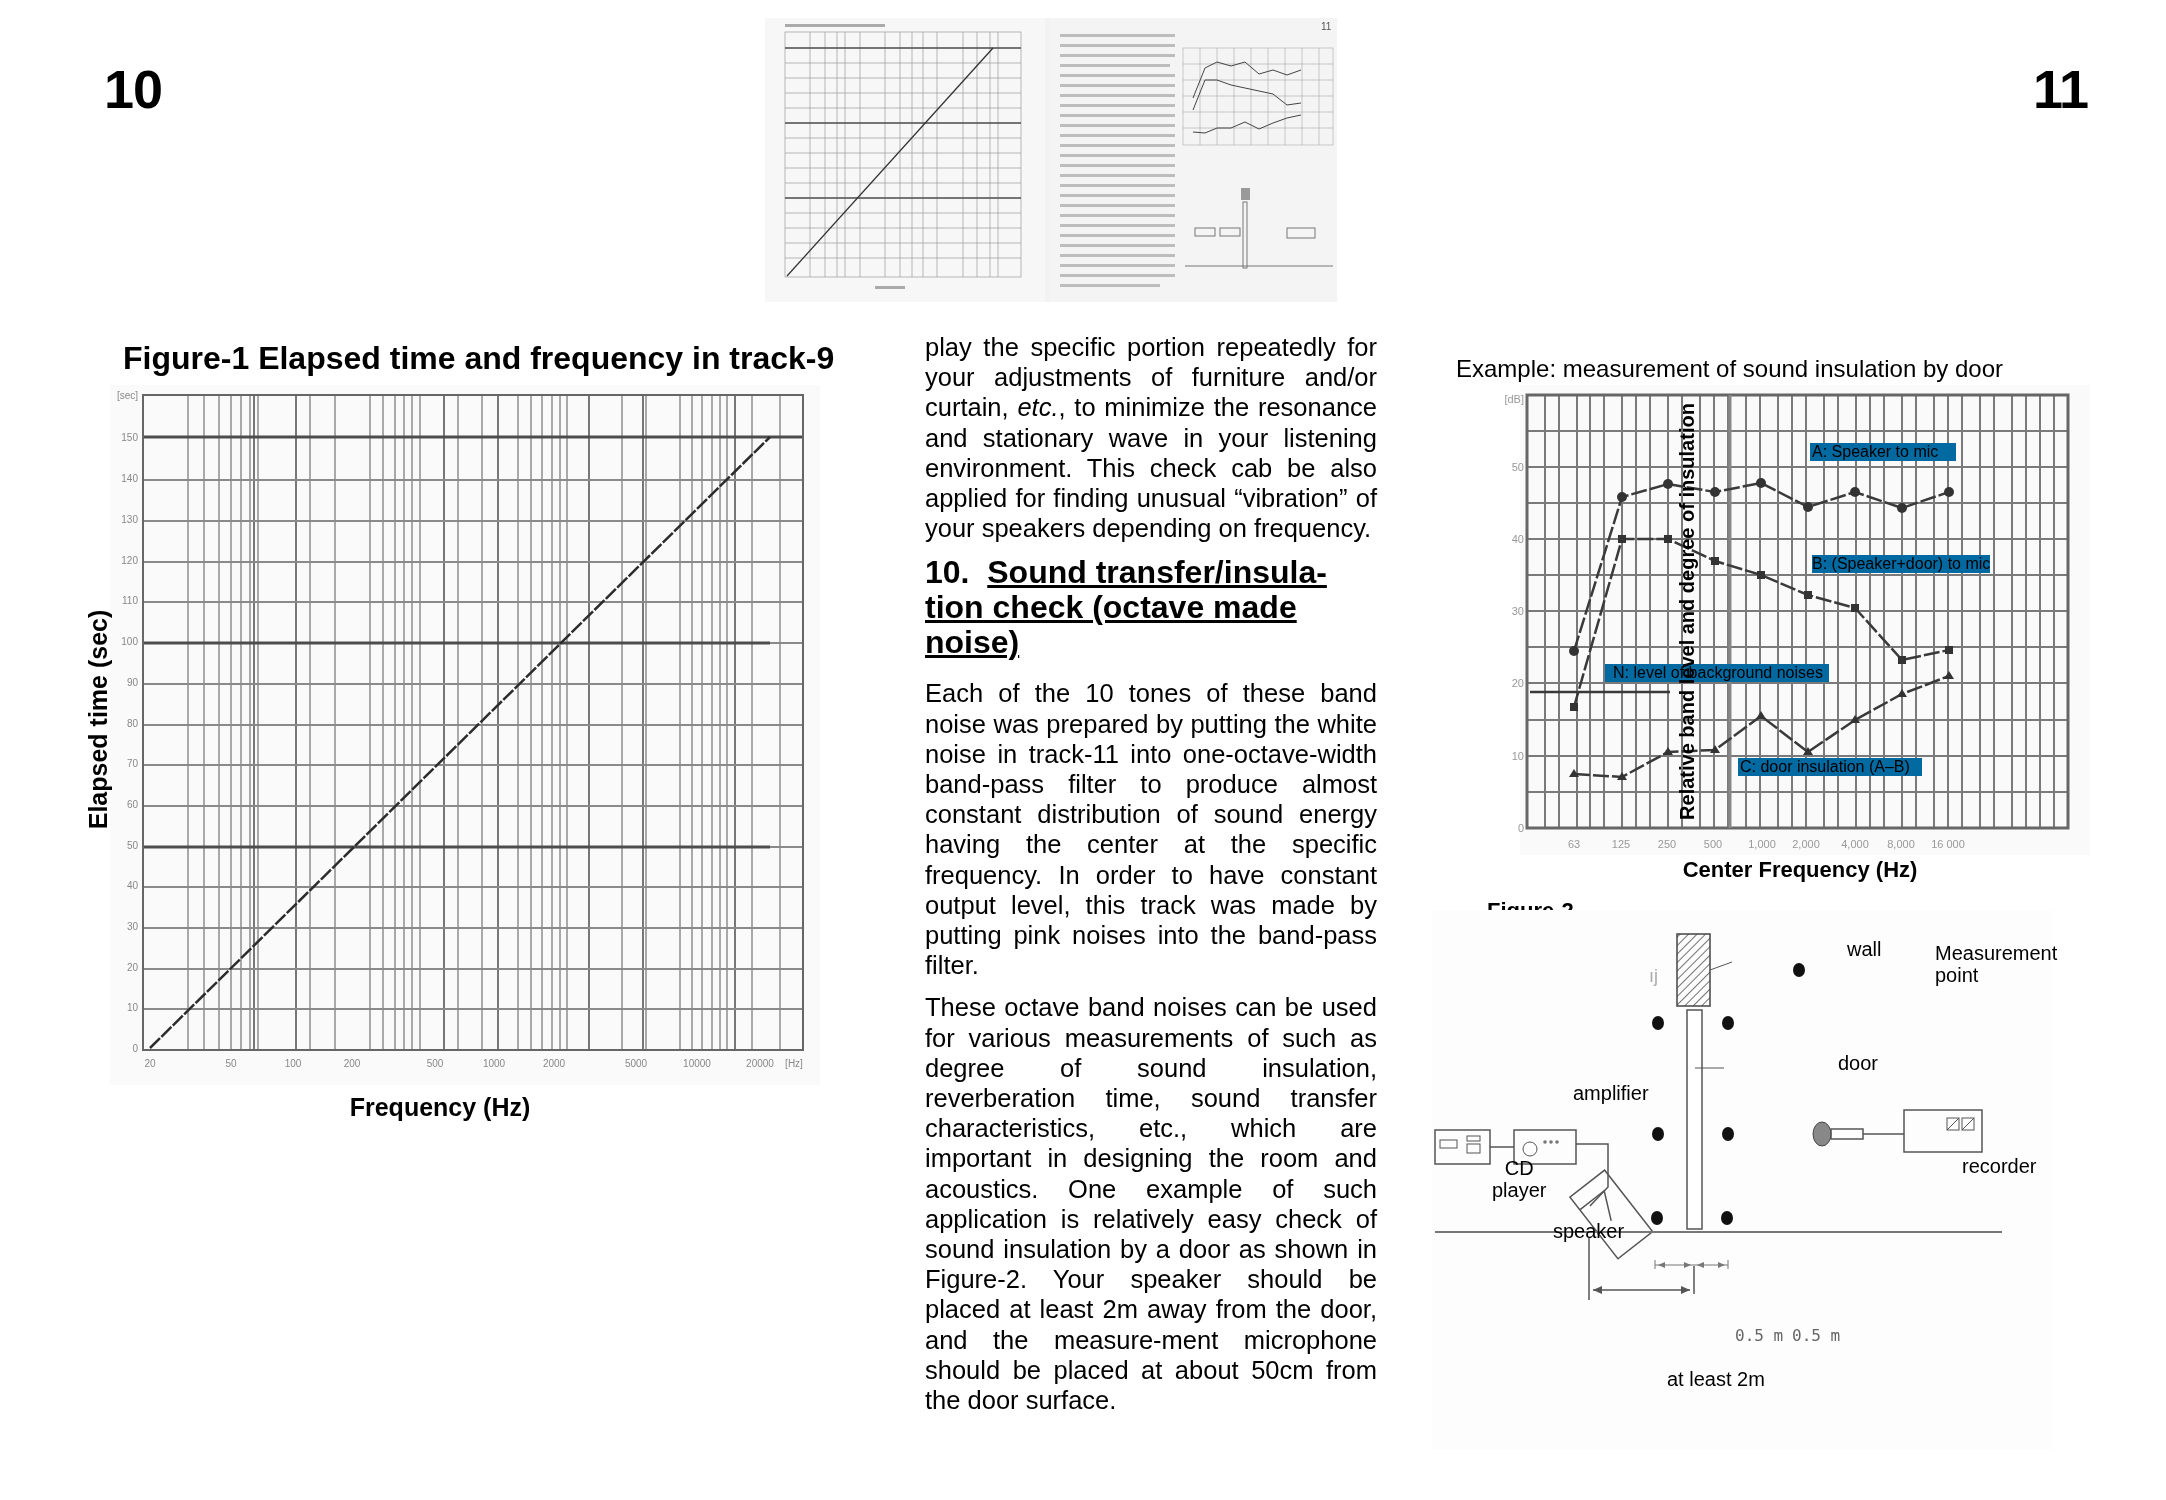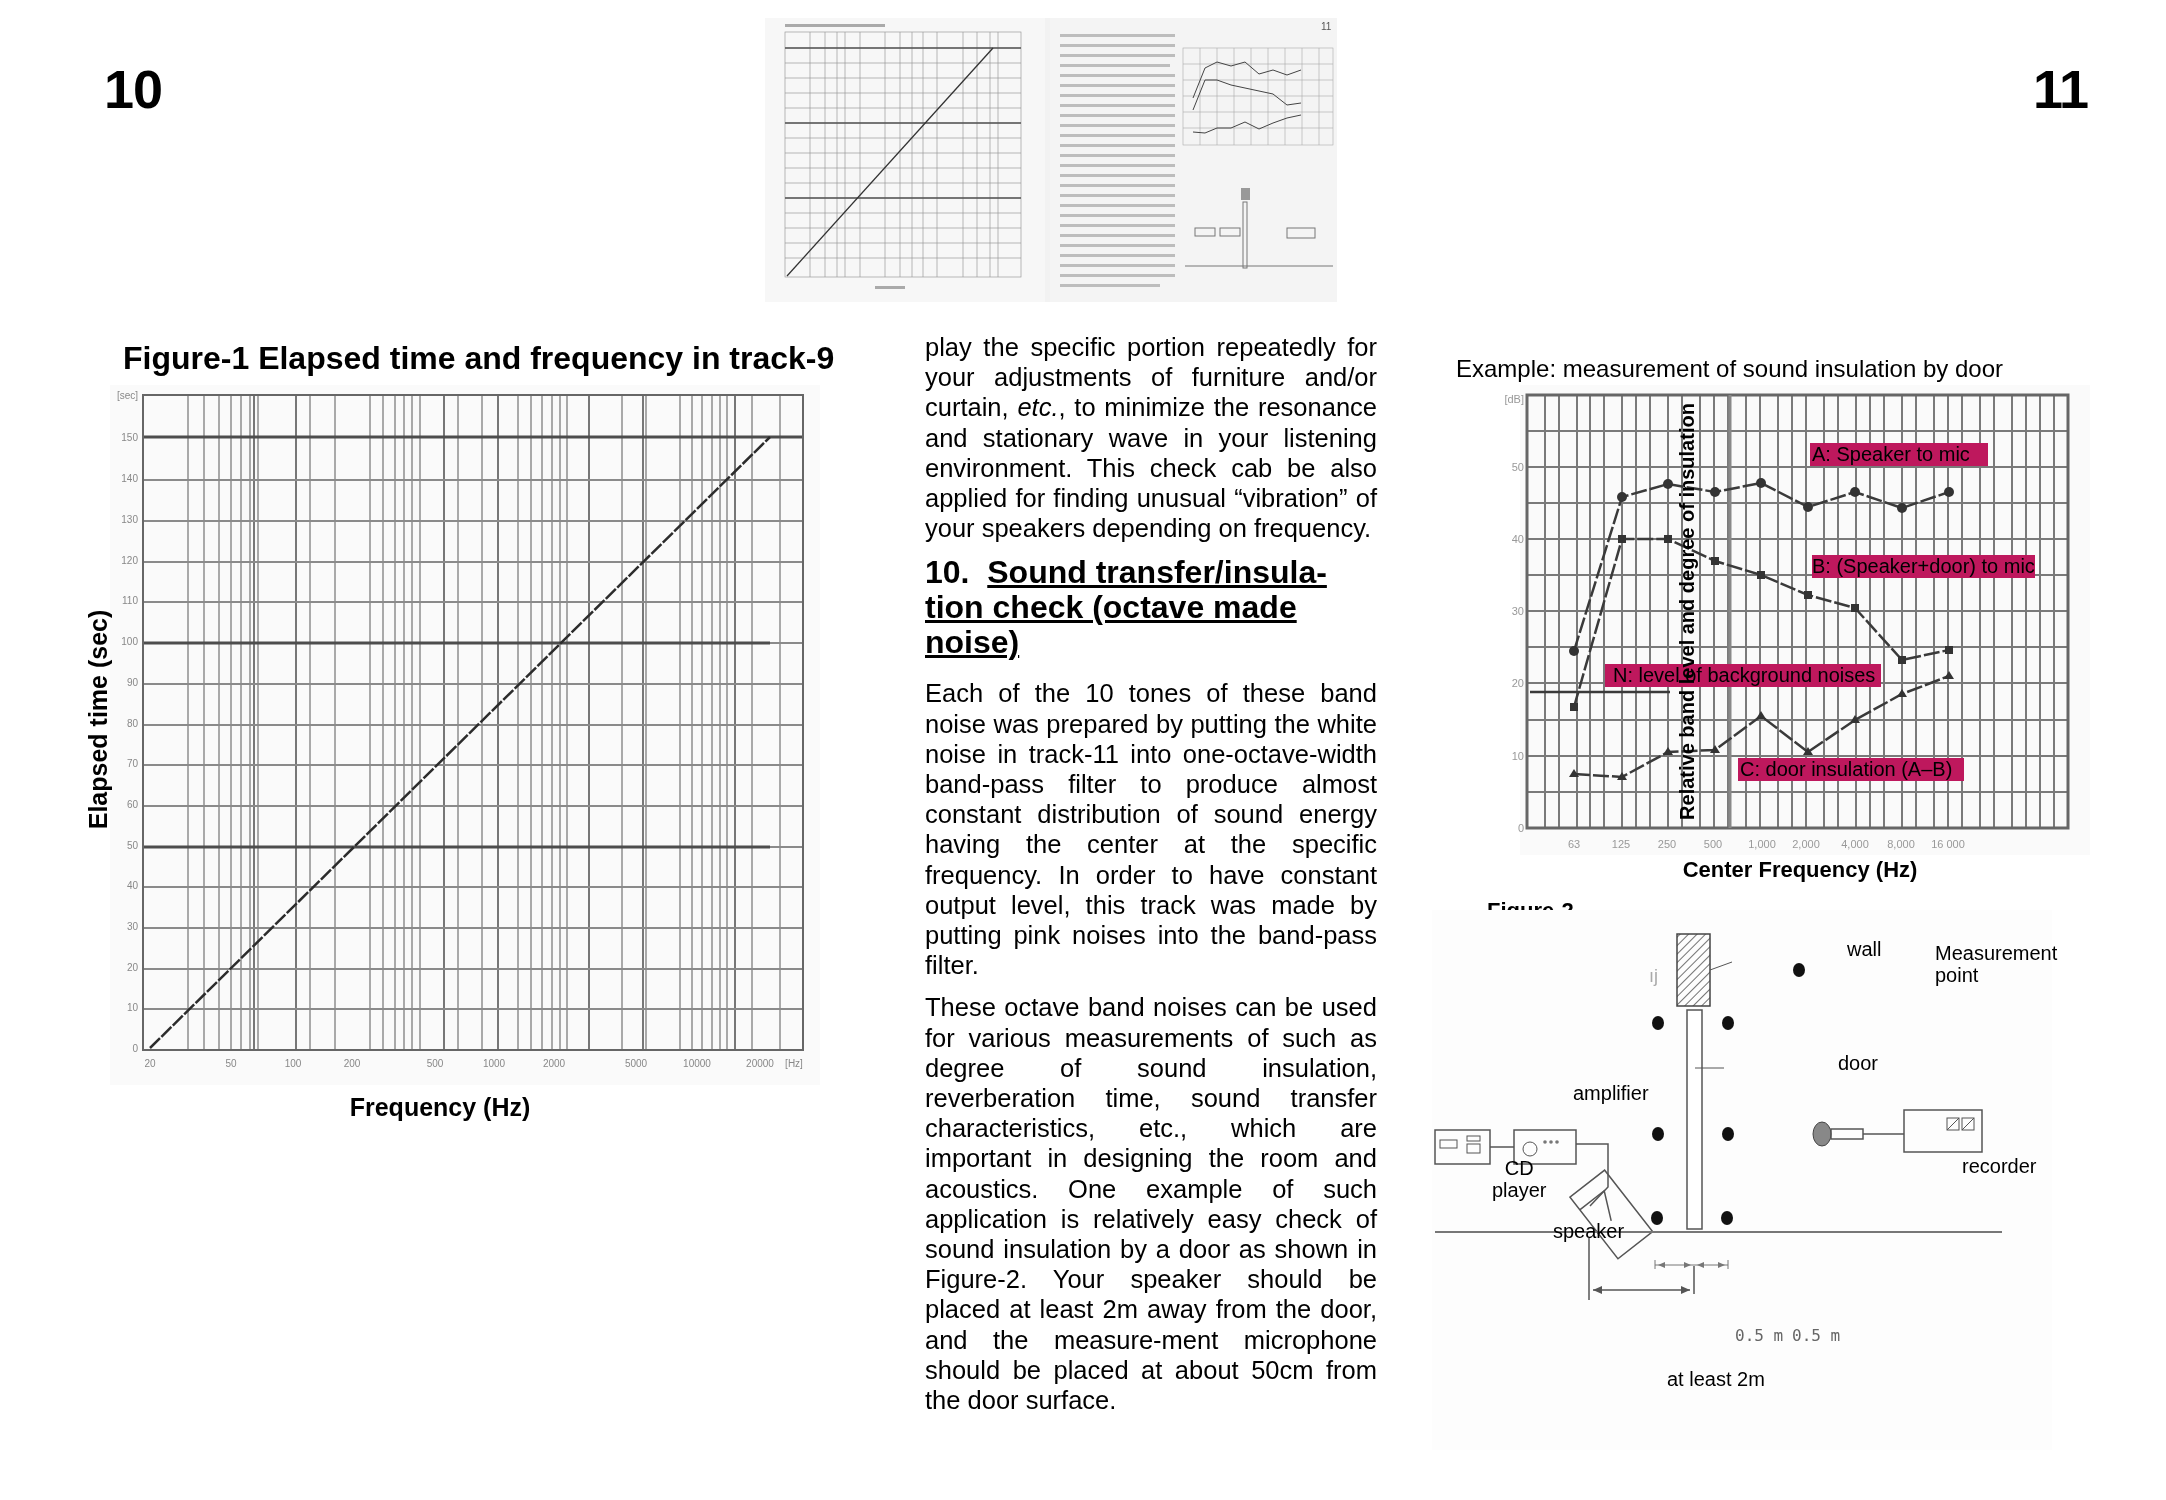--- a/index.html
+++ b/index.html
@@ -5,21 +5,21 @@
   html, body { margin:0; padding:0; background:#ffffff; }
   body { width:2166px; height:1500px; position:relative; overflow:hidden; font-family:"Liberation Sans", sans-serif; color:#000; }
   .abs { position:absolute; }
   .page-num { font-family:"Liberation Sans", sans-serif; font-weight:bold; font-size:54px; letter-spacing:-1px; }
   .fig-title { font-weight:bold; font-size:32px; }
   .axis-label { font-weight:bold; font-size:25px; }
   .body-text { font-size:25.5px; line-height:30.2px; text-align:justify; }
   .body-text p { margin:0 0 12px 0; }
   .section-head { font-weight:bold; font-size:32px; line-height:35px; text-align:justify; margin:0 0 18px 0; }
   .section-head .u { text-decoration:underline; text-decoration-thickness:3px; }
-  .lbl { font-size:20px; background:#be185d; white-space:nowrap; }
+  .lbl { font-size:16px; background:#0369a1; white-space:nowrap; }
   .dlbl { font-size:20px; white-space:nowrap; }
   .thumb { background:#f3f3f3; }
   svg text { font-family:"Liberation Sans", sans-serif; }
 </style>
 </head>
 <body>
 
 <div class="abs page-num" style="left:104px; top:58px;">10</div>
 <div class="abs page-num" style="left:2033px; top:58px;">11</div>
 

